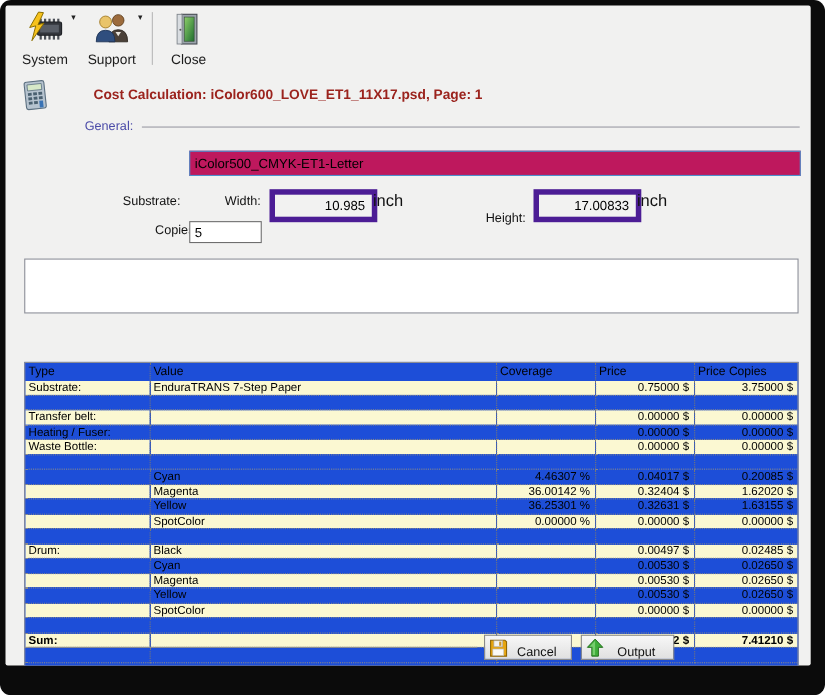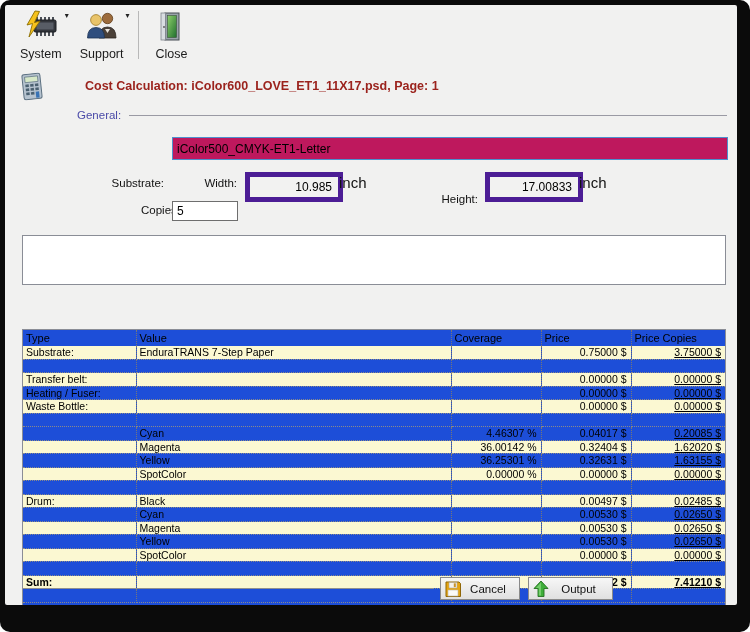--- a/index.html
+++ b/index.html
@@ -34,28 +34,28 @@
 
   .notes-box{position:absolute;left:17px;top:230px;width:702px;height:48px;background:#fff;border:1px solid #8a8d96;}
 
   
   .table-wrap{position:absolute;left:17px;top:284px;width:702px;height:281px;background:#1d4ed8;border:1px solid #8a8d96;overflow:hidden;margin-top:40px;}
   table{border-collapse:collapse;width:100%;table-layout:fixed;font-size:10.5px;color:#000;}
   col.c-type{width:113px;} col.c-value{width:315px;} col.c-cov{width:90px;} col.c-price{width:90px;} col.c-pc{width:94px;}
   th{height:16px;font-weight:normal;font-size:11px;text-align:left;padding:0 3px;border-right:1px dotted #777;white-space:nowrap;overflow:hidden;}
   th:last-child{border-right:none;}
   td{height:12.5px;line-height:12px;padding:0 3px;border-right:1px dotted #777;border-bottom:1px dotted #8a8a8a;white-space:nowrap;overflow:hidden;}
-  td:last-child{border-right:none;text-decoration:underline;}
+  td:last-child{border-right:none;}
   td.num{text-align:right;padding-right:4px;}
   tr.hl td{background:var(--hl,#fbf8d2);}
   tr.bold td{font-weight:bold;}
 
   
   .footer-line{position:absolute;left:17px;top:583px;width:412px;height:1px;background:#8f8f8f;}
-  .btn{position:absolute;top:572px;height:23px;border:1px solid #8a8a8a;background:linear-gradient(#f7f7f7,#e0e0e0);font-size:11.5px;color:#111;display:flex;align-items:center;justify-content:center;padding:0;cursor:default;}
+  .btn{position:absolute;top:572px;height:23px;border:1px solid #8a8a8a;background:linear-gradient(#f7f7f7,#e0e0e0);font-size:11.5px;color:#111;display:flex;align-items:flex-end;justify-content:center;padding:0;cursor:default;}
   .btn .bicon{position:absolute;left:3px;top:2px;}
   .btn span{padding-left:16px;}
 </style>
 </head>
 <body>
 
 <div class="frame">
 <div class="window">
 
   <div class="toolbar">

